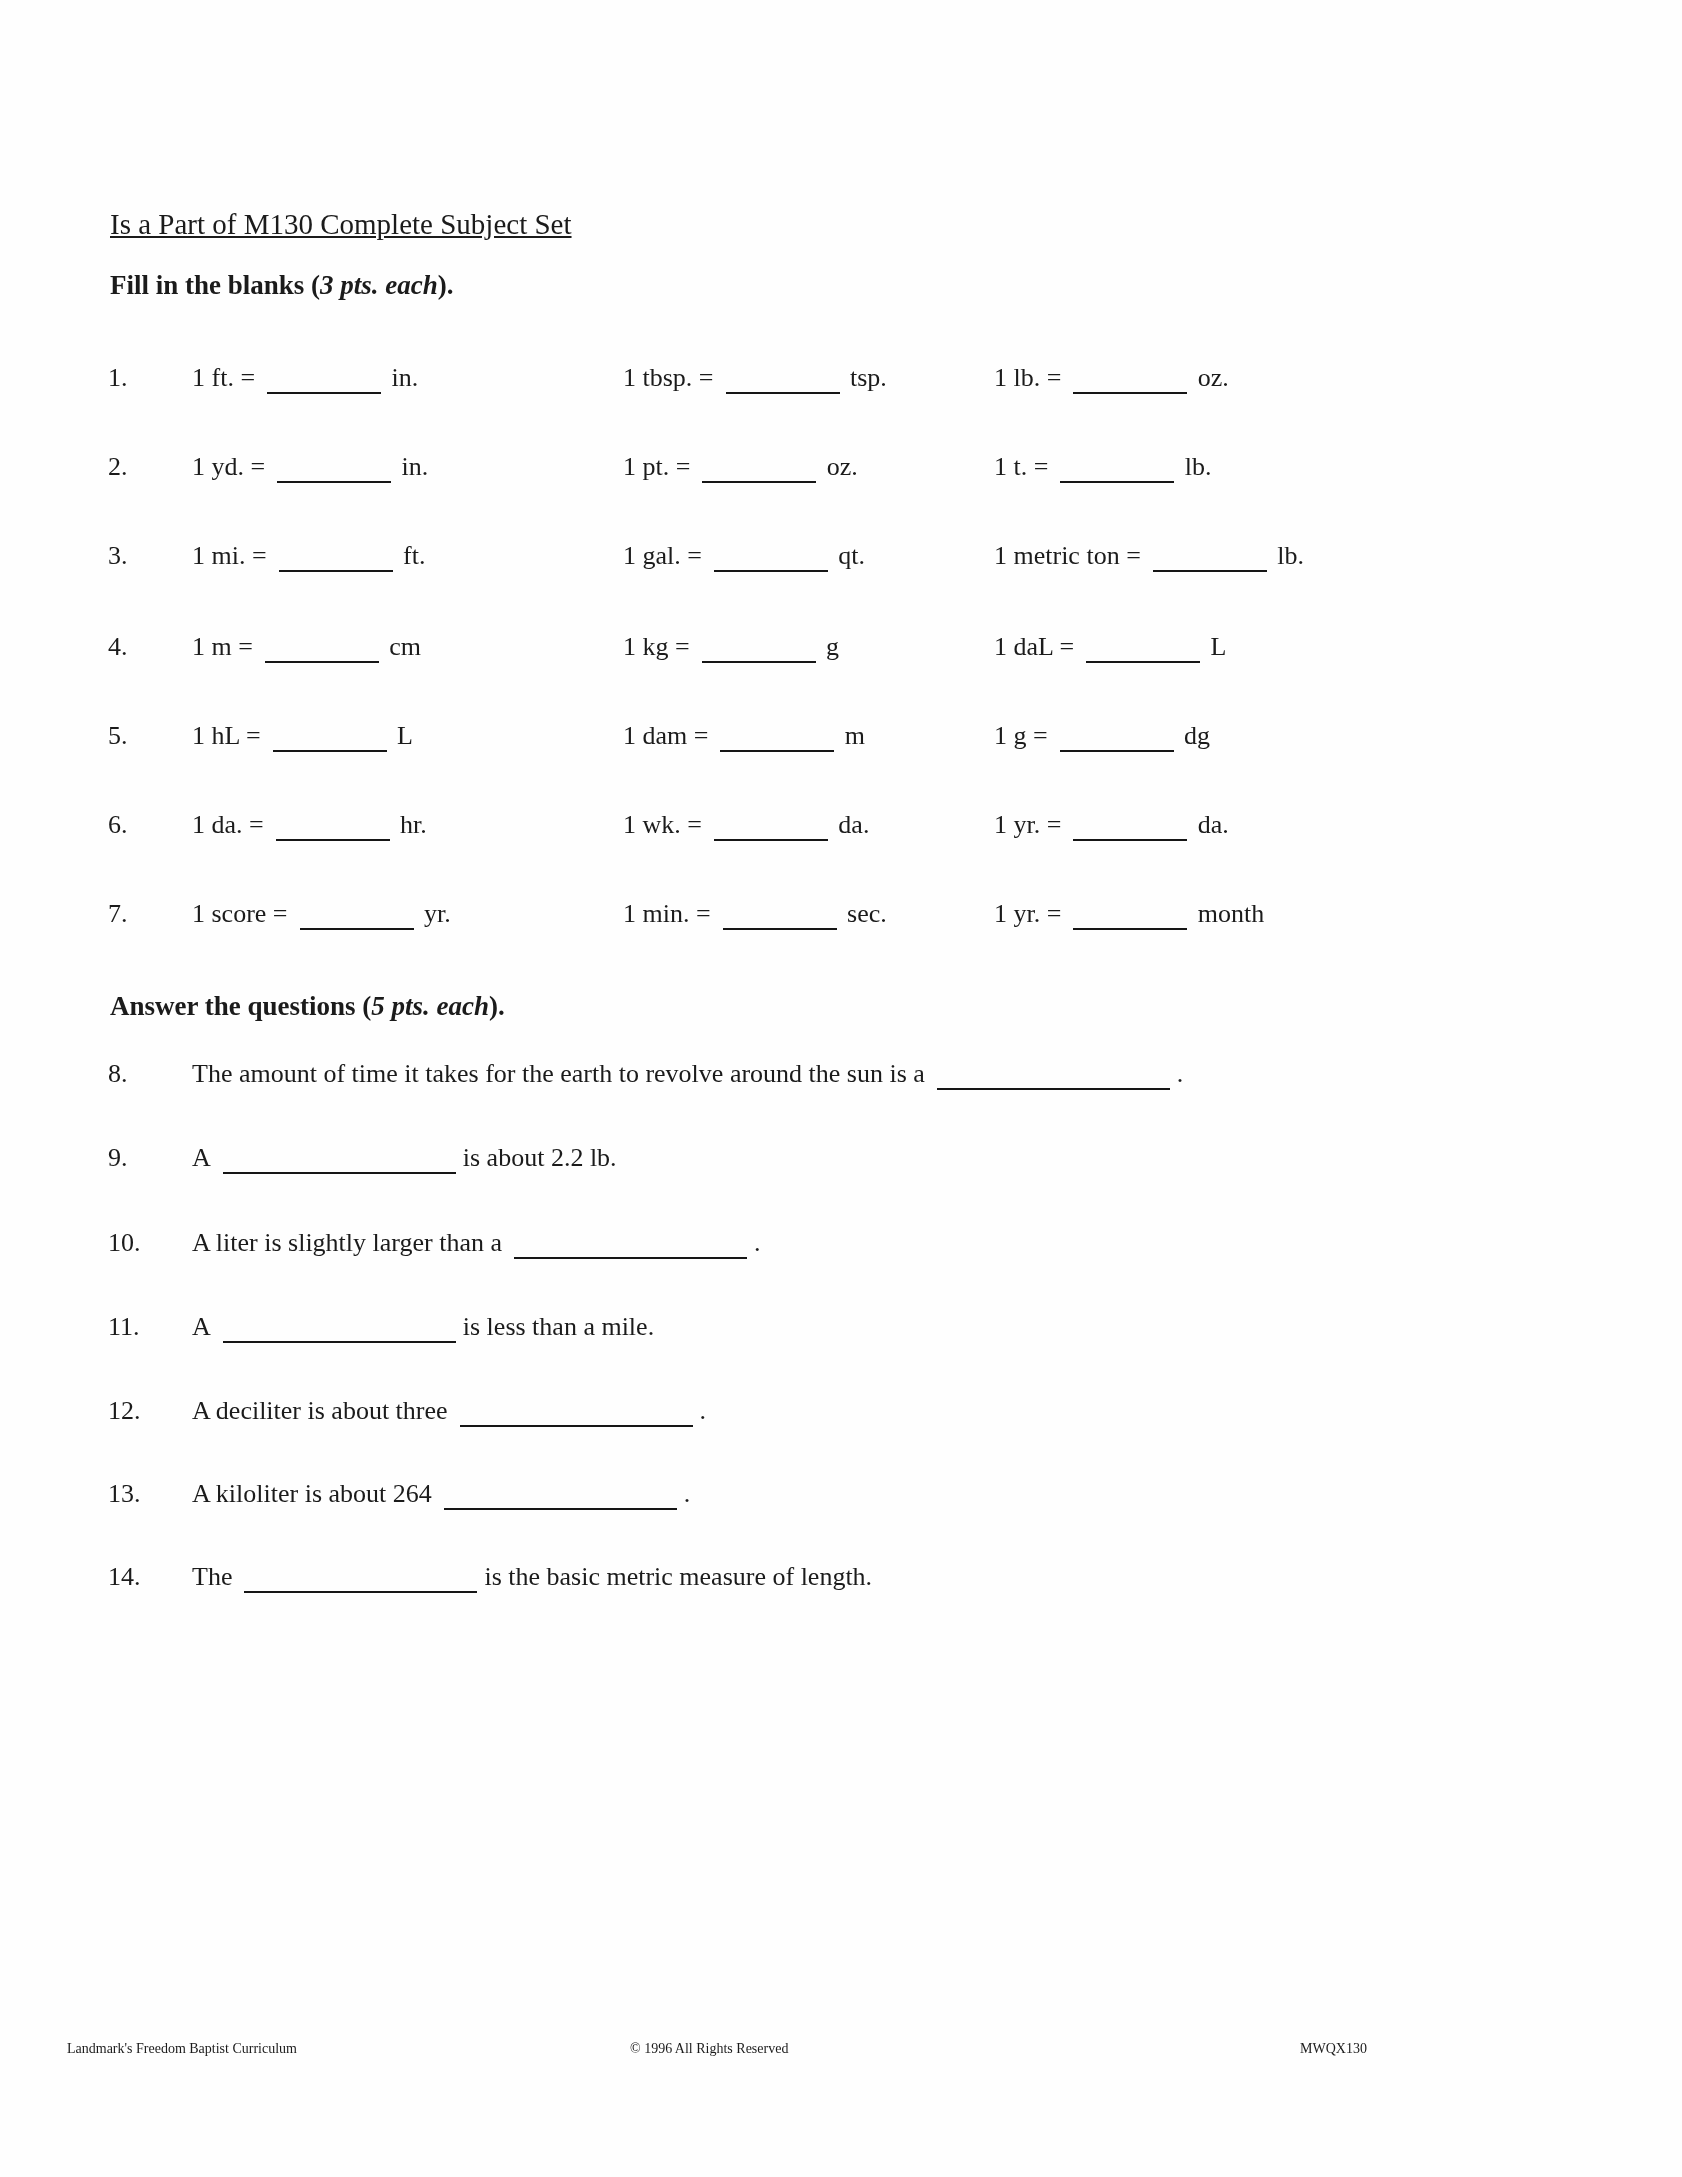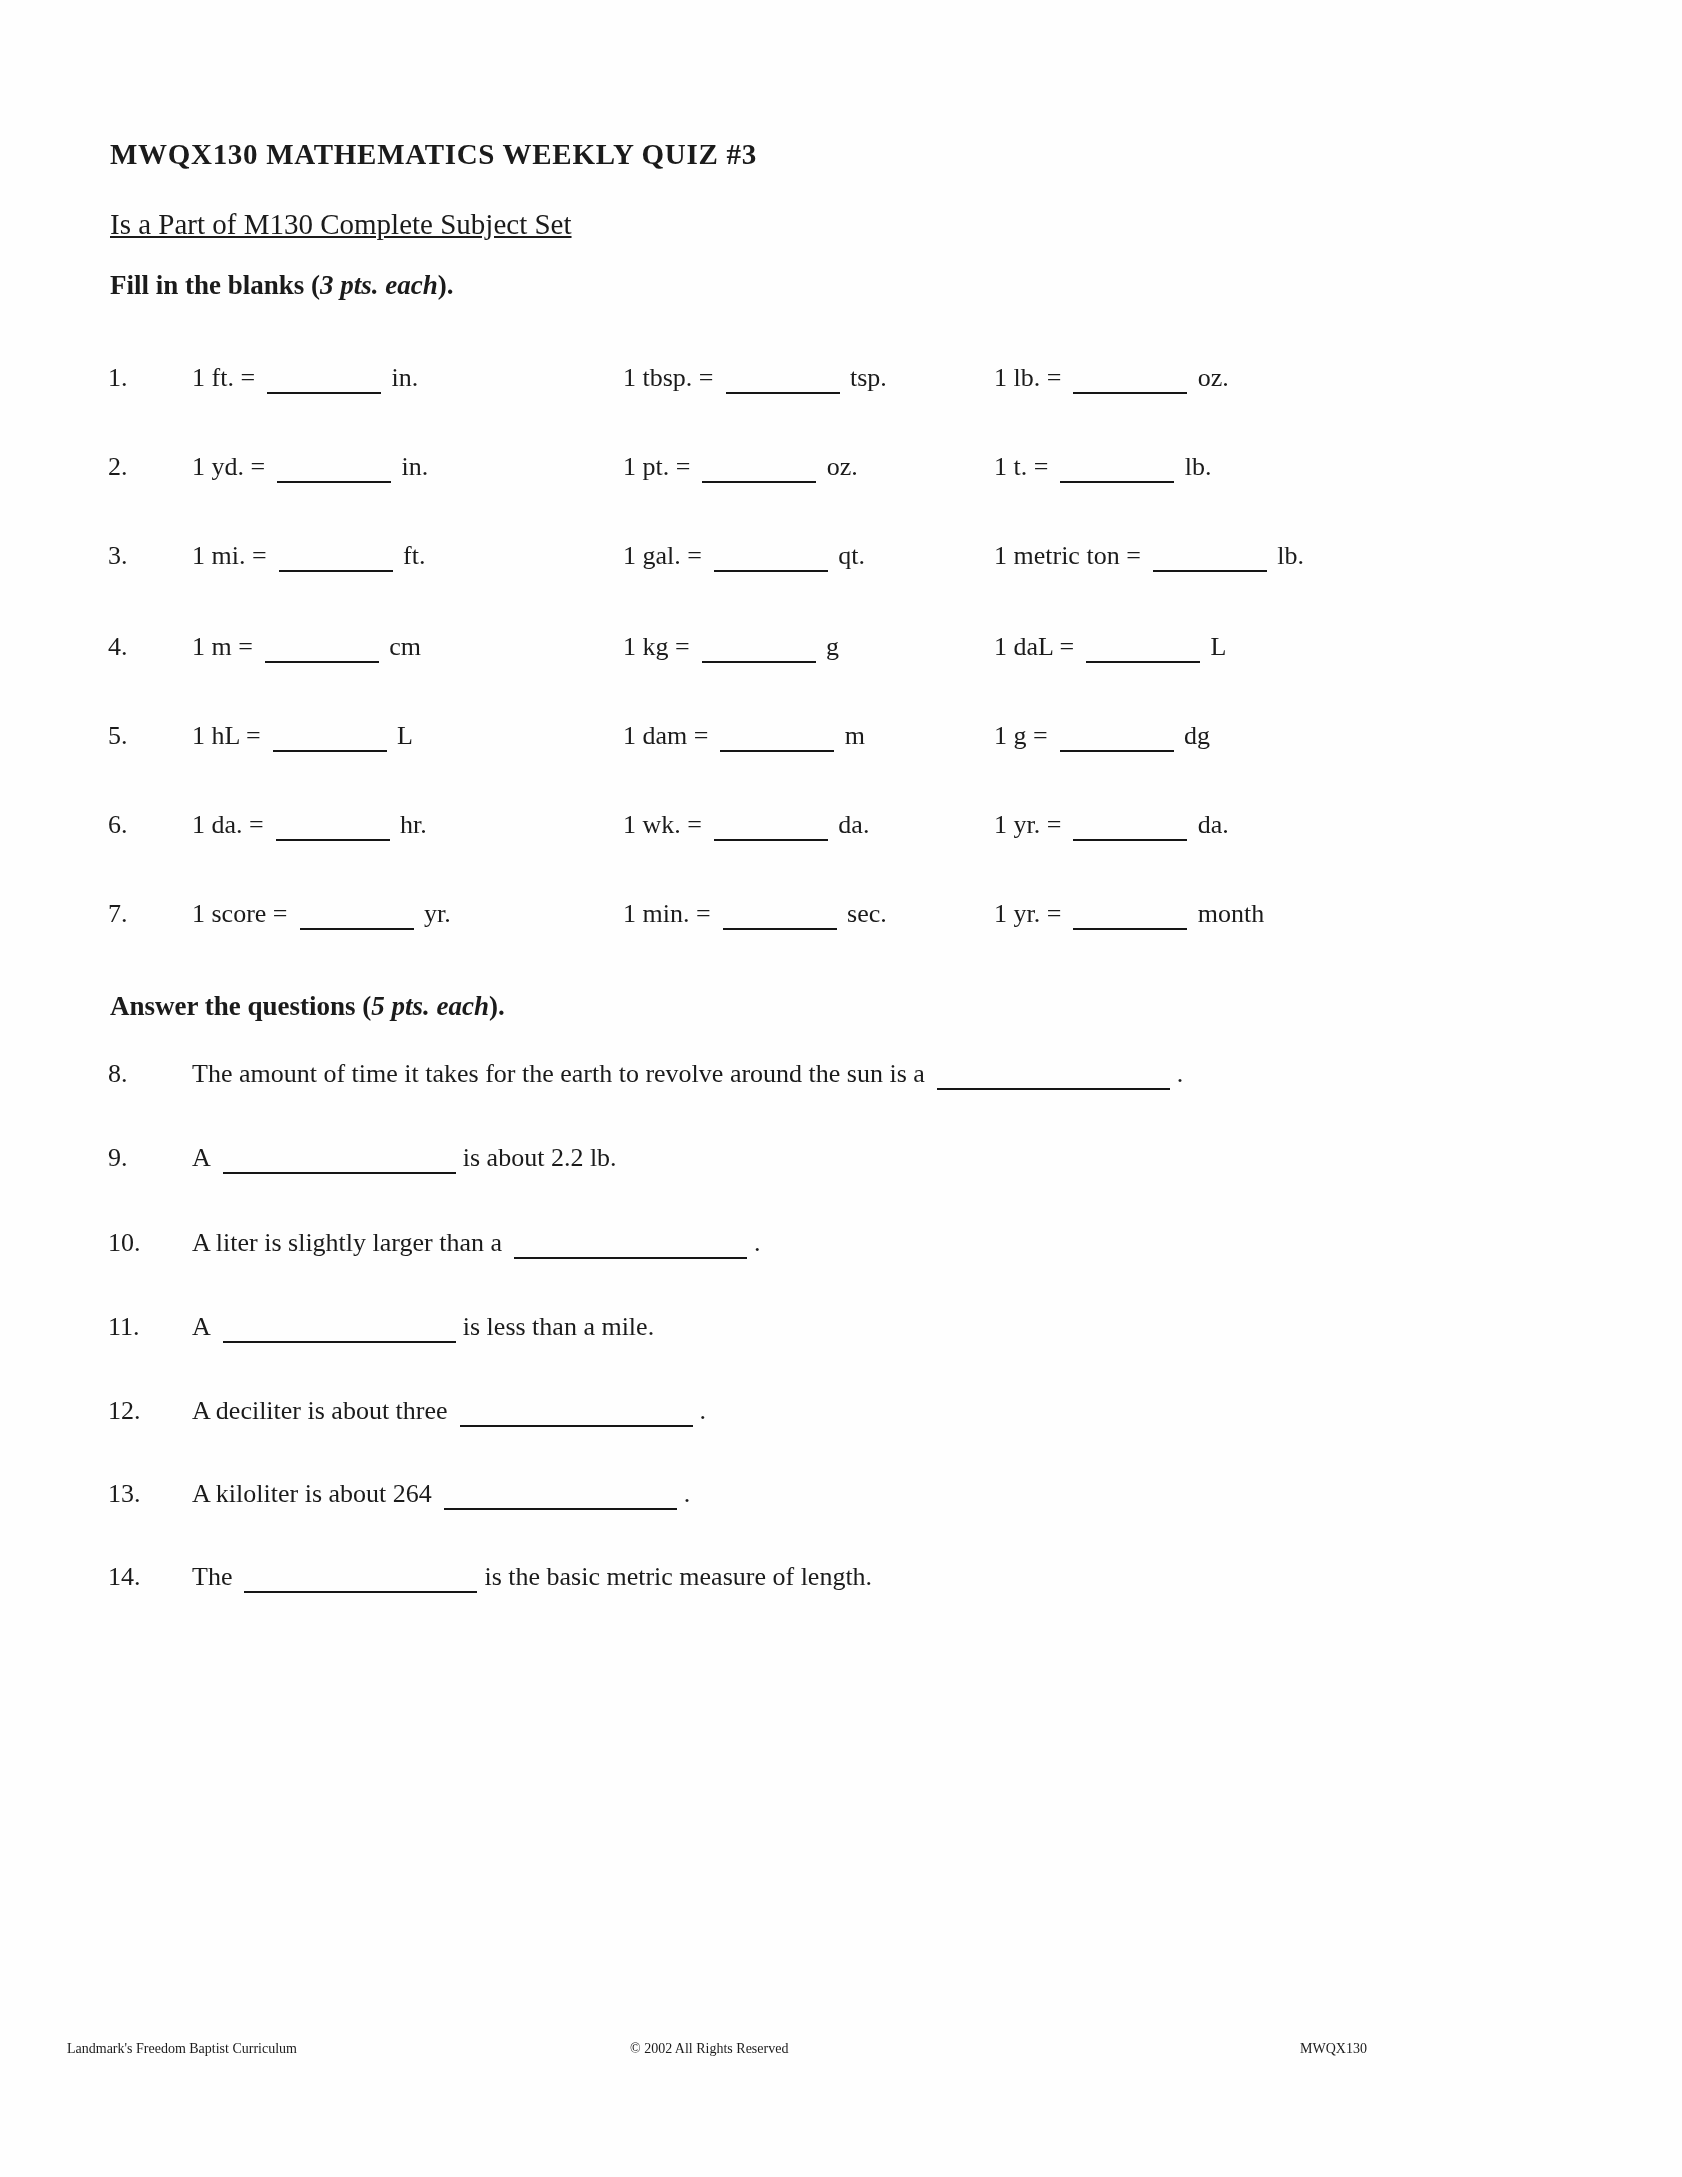--- a/index.html
+++ b/index.html
@@ -80,21 +80,20 @@
   }
   .footer-left  { left: 67px; }
   .footer-center{ left: 630px; }
   .footer-right { left: 1300px; }
 </style>
 </head>
 <body>
 
 <div class="page">
 
-  <div class="doc-title">MWQX130 MATHEMATICS WEEKLY QUIZ #3</div>
   <div class="subtitle">Is a Part of M130 Complete Subject Set</div>
 
   <div class="section-heading" style="top:270px"><span>Fill in the blanks (</span><span class="heading-italic">3 pts. each</span><span>).</span></div>
 
   <div class="fill-row" style="top:363px">
     <span class="num">1.</span>
     <span class="c1"><span>1 ft. =</span><span class="blank fill-blank"></span><span>in.</span></span>
     <span class="c2"><span>1 tbsp. =</span><span class="blank fill-blank"></span><span>tsp.</span></span>
     <span class="c3"><span>1 lb. =</span><span class="blank fill-blank"></span><span>oz.</span></span>
   </div>
@@ -172,17 +171,17 @@
     <span class="num">13.</span>
     <span class="q-text"><span>A kiloliter is about 264</span><span class="blank q-blank"></span><span>.</span></span>
   </div>
 
   <div class="q-row" style="top:1562px">
     <span class="num">14.</span>
     <span class="q-text"><span>The</span><span class="blank q-blank"></span><span>is the basic metric measure of length.</span></span>
   </div>
 
   <div class="footer-item footer-left">Landmark's Freedom Baptist Curriculum</div>
-  <div class="footer-item footer-center">© 2002 All Rights Reserved</div>
+  <div class="footer-item footer-center">© 1996 All Rights Reserved</div>
   <div class="footer-item footer-right">MWQX130</div>
 
 </div>
 
 
 </body></html>

